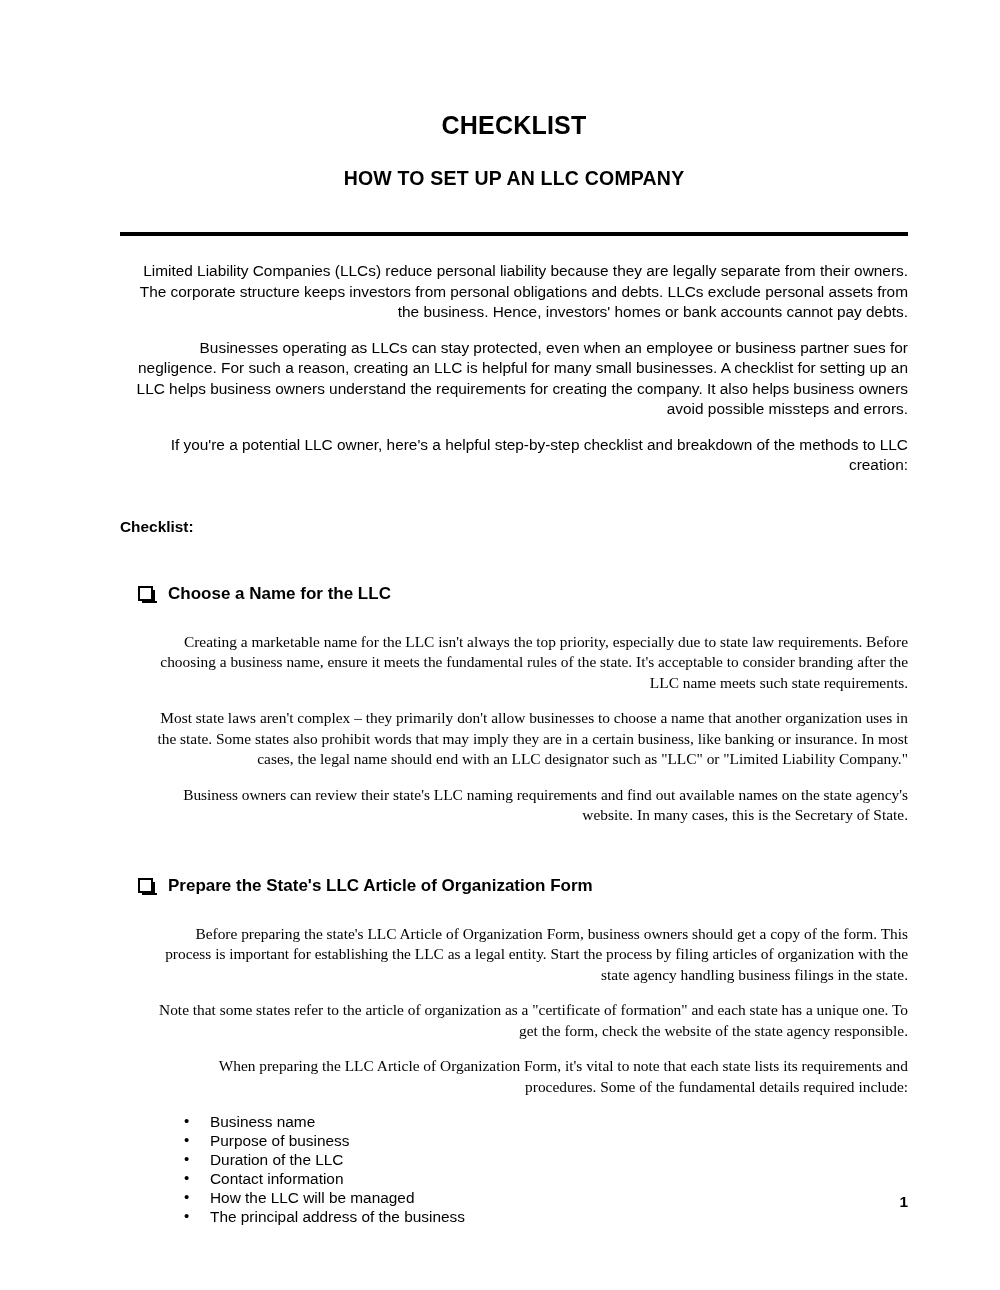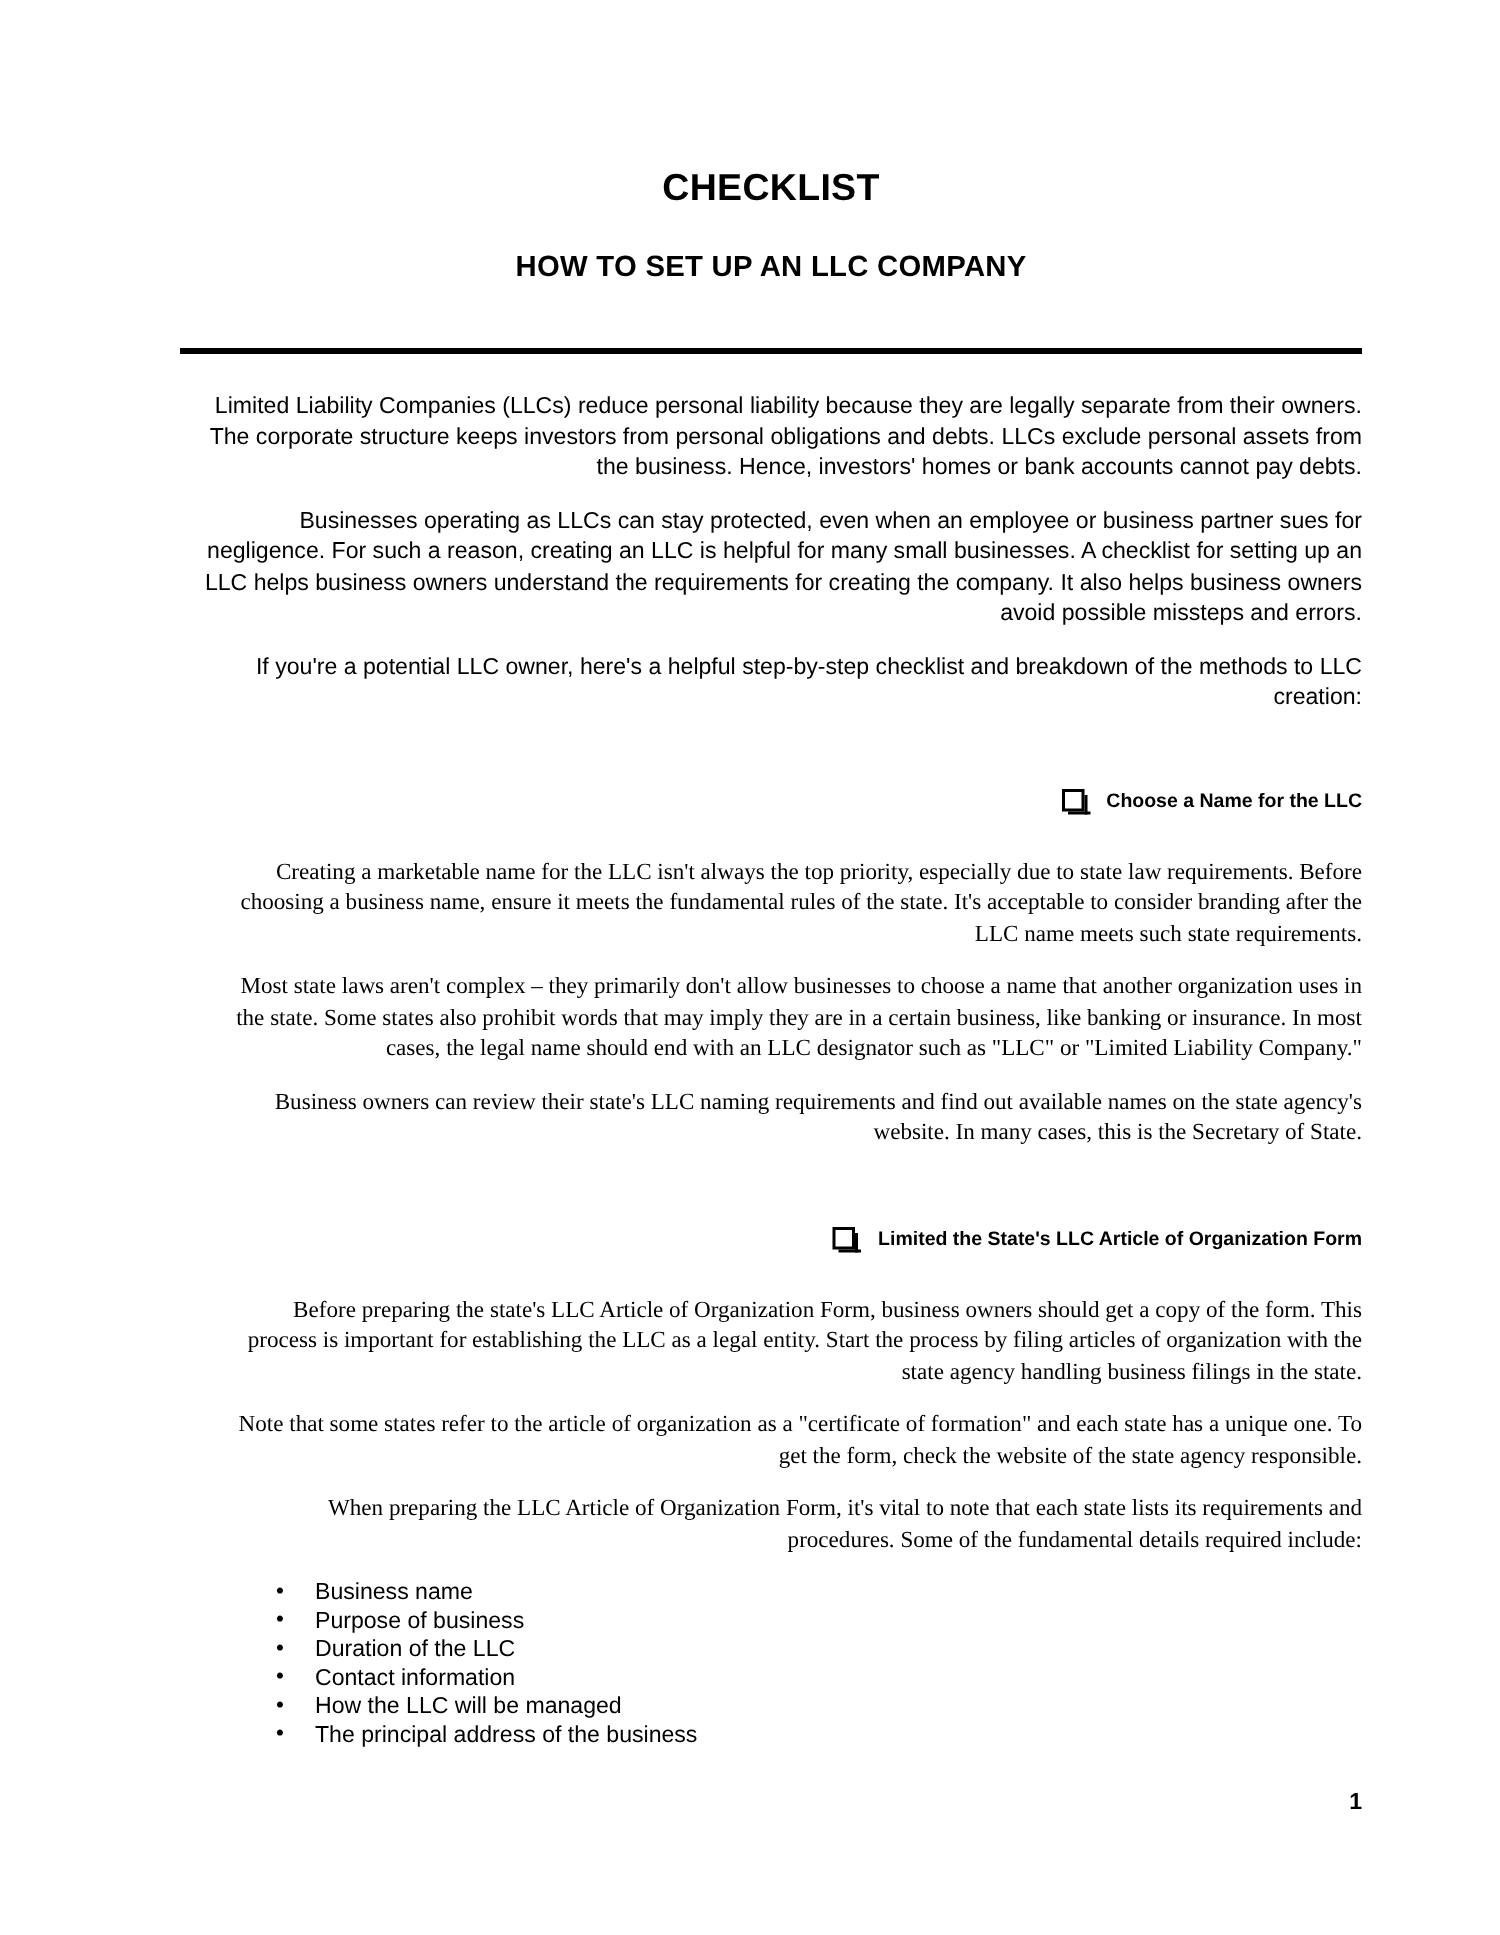--- a/index.html
+++ b/index.html
@@ -81,23 +81,22 @@
   .section {
     margin-top: 48px;
   }
   .section.second {
     margin-top: 50px;
   }
   .section-heading {
     display: flex;
     align-items: flex-start;
     margin-left: 18px;
-    font-size: 13px;
-    font-weight: bold;
-    justify-content: flex-end;
+    font-size: 17px;
+    font-weight: bold;
   }
   .checkbox-glyph {
     position: relative;
     display: inline-block;
     width: 15px;
     height: 15px;
     border: 2.5px solid #000;
     box-sizing: border-box;
     margin-top: 2px;
     margin-right: 15px;
@@ -174,37 +173,38 @@
     <h2 class="doc-subtitle">HOW TO SET UP AN LLC COMPANY</h2>
 
     <div class="divider"></div>
 
     <div class="intro-block">
       <p class="body-text">Limited Liability Companies (LLCs) reduce personal liability because they are legally separate from their owners. The corporate structure keeps investors from personal obligations and debts. LLCs exclude personal assets from the business. Hence, investors' homes or bank accounts cannot pay debts.</p>
       <p class="body-text">Businesses operating as LLCs can stay protected, even when an employee or business partner sues for negligence. For such a reason, creating an LLC is helpful for many small businesses. A checklist for setting up an LLC helps business owners understand the requirements for creating the company. It also helps business owners avoid possible missteps and errors.</p>
       <p class="body-text">If you're a potential LLC owner, here's a helpful step-by-step checklist and breakdown of the methods to LLC creation:</p>
     </div>
 
+    <div class="checklist-label">Checklist:</div>
 
     <div class="section">
       <div class="section-heading">
         <span class="checkbox-glyph"></span>
         <span class="section-heading-text">Choose a Name for the LLC</span>
       </div>
       <div class="section-body">
         <p class="body-text">Creating a marketable name for the LLC isn't always the top priority, especially due to state law requirements. Before choosing a business name, ensure it meets the fundamental rules of the state. It's acceptable to consider branding after the LLC name meets such state requirements.</p>
         <p class="body-text">Most state laws aren't complex – they primarily don't allow businesses to choose a name that another organization uses in the state. Some states also prohibit words that may imply they are in a certain business, like banking or insurance. In most cases, the legal name should end with an LLC designator such as "LLC" or "Limited Liability Company."</p>
         <p class="body-text">Business owners can review their state's LLC naming requirements and find out available names on the state agency's website. In many cases, this is the Secretary of State.</p>
       </div>
     </div>
 
     <div class="section second">
       <div class="section-heading">
         <span class="checkbox-glyph"></span>
-        <span class="section-heading-text">Limited the State's LLC Article of Organization Form</span>
+        <span class="section-heading-text">Prepare the State's LLC Article of Organization Form</span>
       </div>
       <div class="section-body">
         <p class="body-text">Before preparing the state's LLC Article of Organization Form, business owners should get a copy of the form. This process is important for establishing the LLC as a legal entity. Start the process by filing articles of organization with the state agency handling business filings in the state.</p>
         <p class="body-text">Note that some states refer to the article of organization as a "certificate of formation" and each state has a unique one. To get the form, check the website of the state agency responsible.</p>
         <p class="body-text">When preparing the LLC Article of Organization Form, it's vital to note that each state lists its requirements and procedures. Some of the fundamental details required include:</p>
 
         <ul class="detail-list">
           <li>Business name</li>
           <li>Purpose of business</li>
           <li>Duration of the LLC</li>

